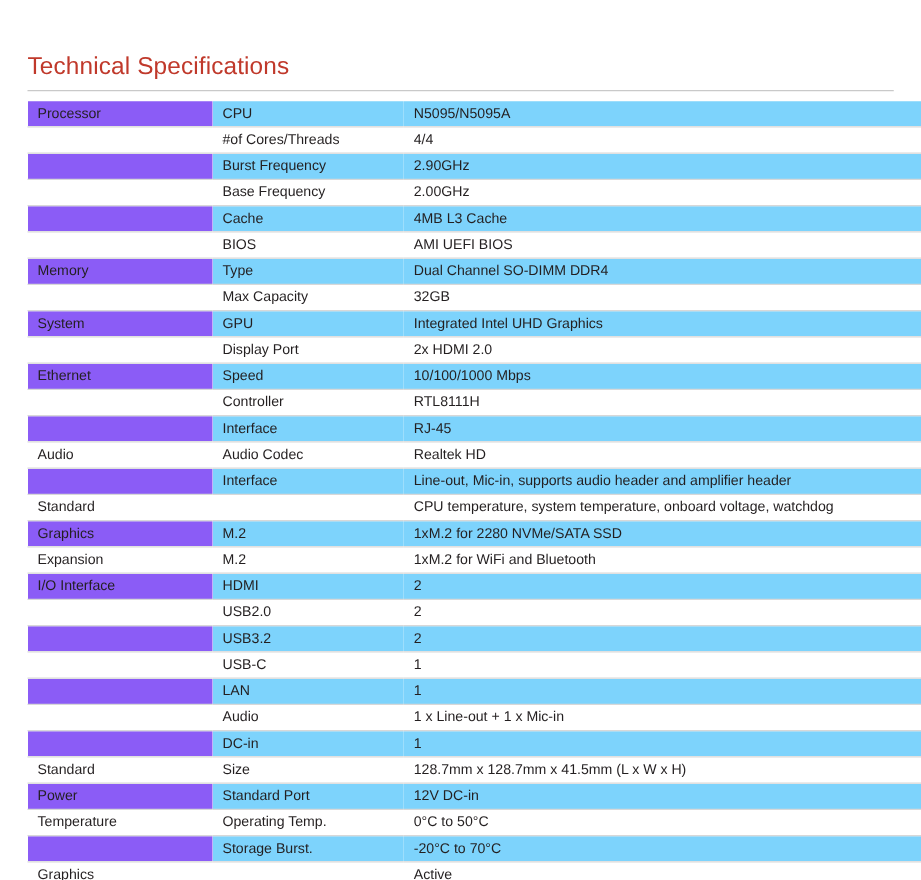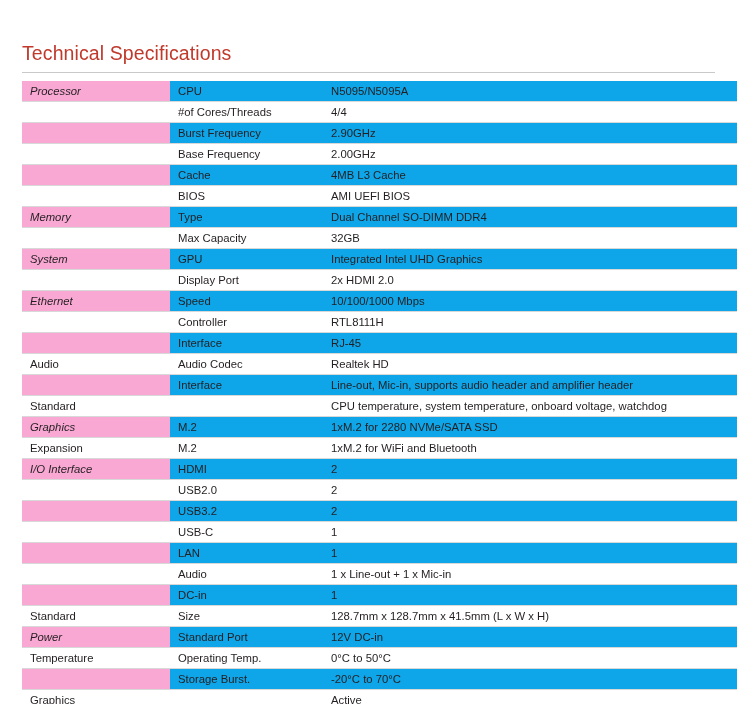--- a/index.html
+++ b/index.html
@@ -53,22 +53,22 @@
     vertical-align: middle;
     border: none;
     line-height: 20px;
     white-space: nowrap;
     overflow: hidden;
     text-overflow: ellipsis;
   }
   td.c1 { width: 140px; }
   td.c2 { width: 145px; }
   td.c3 { width: 408px; }
-  tr.shade td.c2, tr.shade td.c3 { background: #0ea5e9; }
-  tr.shade td.c1 { background: #f9a8d4; font-style: italic; }
+  tr.shade td.c2, tr.shade td.c3 { background: #7dd3fc; }
+  tr.shade td.c1 { background: #8b5cf6; }
   tr.rowline td {
     border-bottom: 1px solid #d8d8d8;
   }
   .grp {
     color: #231f20;
   }
   .note {
     position: absolute;
     right: 22px;
     top: 691px;

